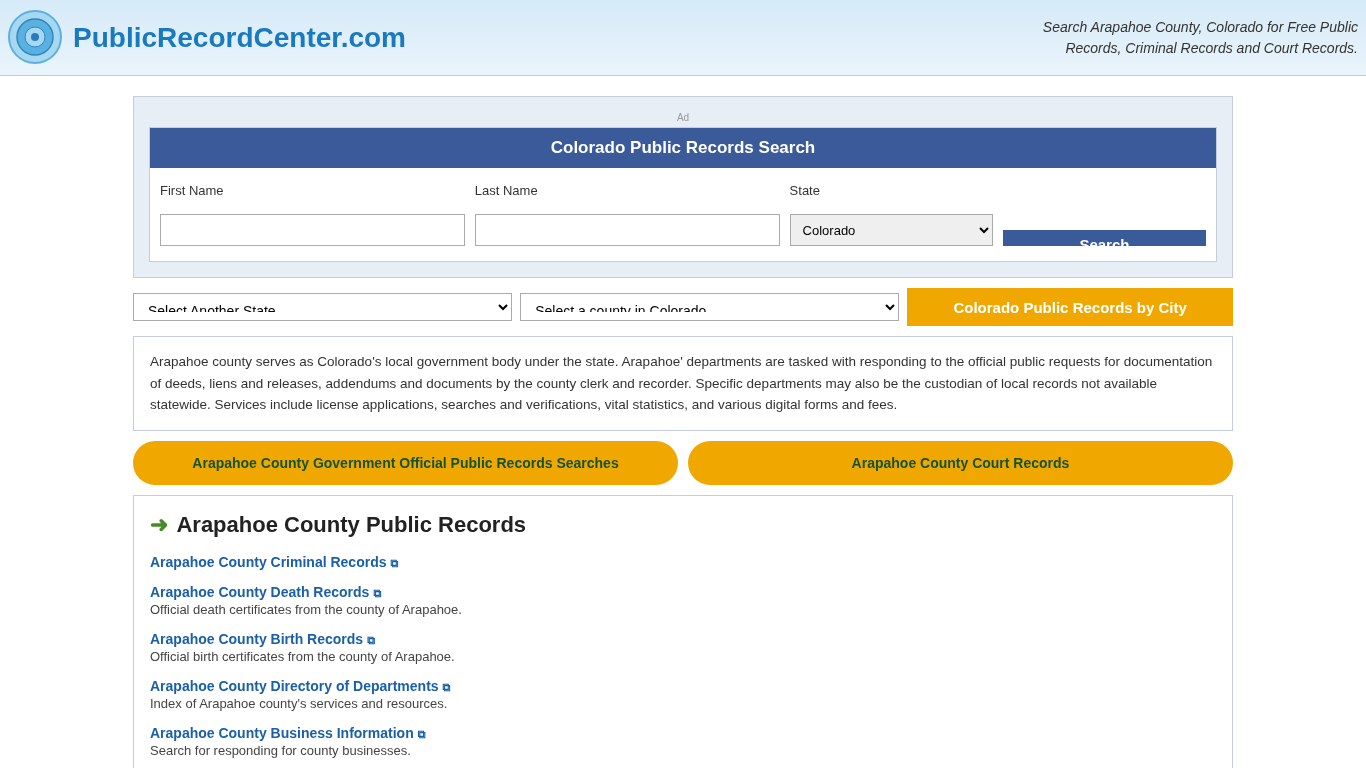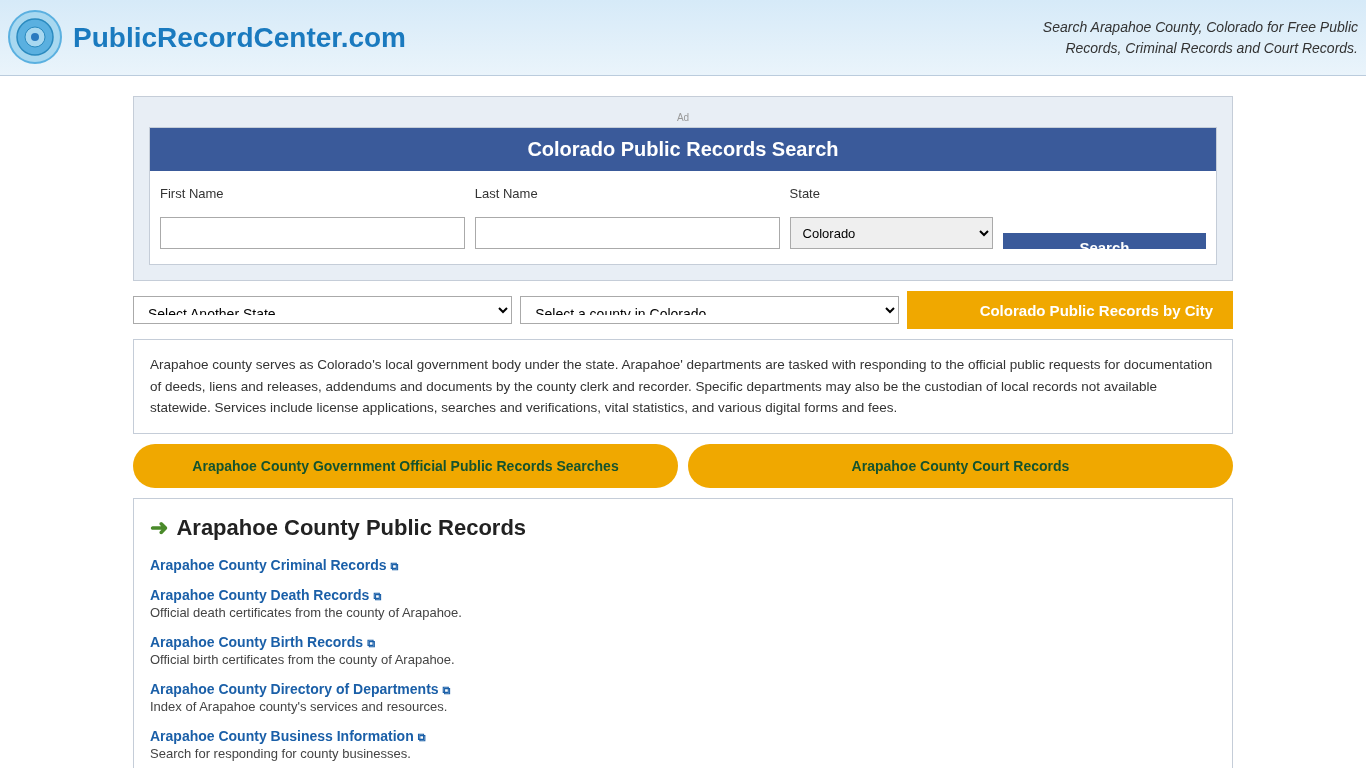--- a/index.html
+++ b/index.html
@@ -63,21 +63,21 @@
     }
     .search-box-inner {
       background: #fff;
       border: 1px solid #c5cdd8;
       padding: 0;
     }
     .search-box-header {
       background: #3a5a9a;
       color: #fff;
       font-weight: bold;
-      font-size: 20px;
+      font-size: 17px;
       padding: 10px;
       text-align: center;
     }
     .search-form {
       padding: 15px 10px;
     }
     .search-fields {
       display: flex;
       gap: 10px;
       align-items: flex-end;
@@ -138,21 +138,20 @@
       background: #f0a800;
       color: #fff;
       font-weight: bold;
       font-size: 15px;
       border: none;
       padding: 0 20px;
       height: 38px;
       cursor: pointer;
       flex: 0.8;
       white-space: nowrap;
-      text-align: right;
     }
 
     
     .description-box {
       background: #fff;
       border: 1px solid #c5cdd8;
       padding: 14px 16px;
       margin: 10px auto;
       max-width: 1100px;
       line-height: 1.6;

